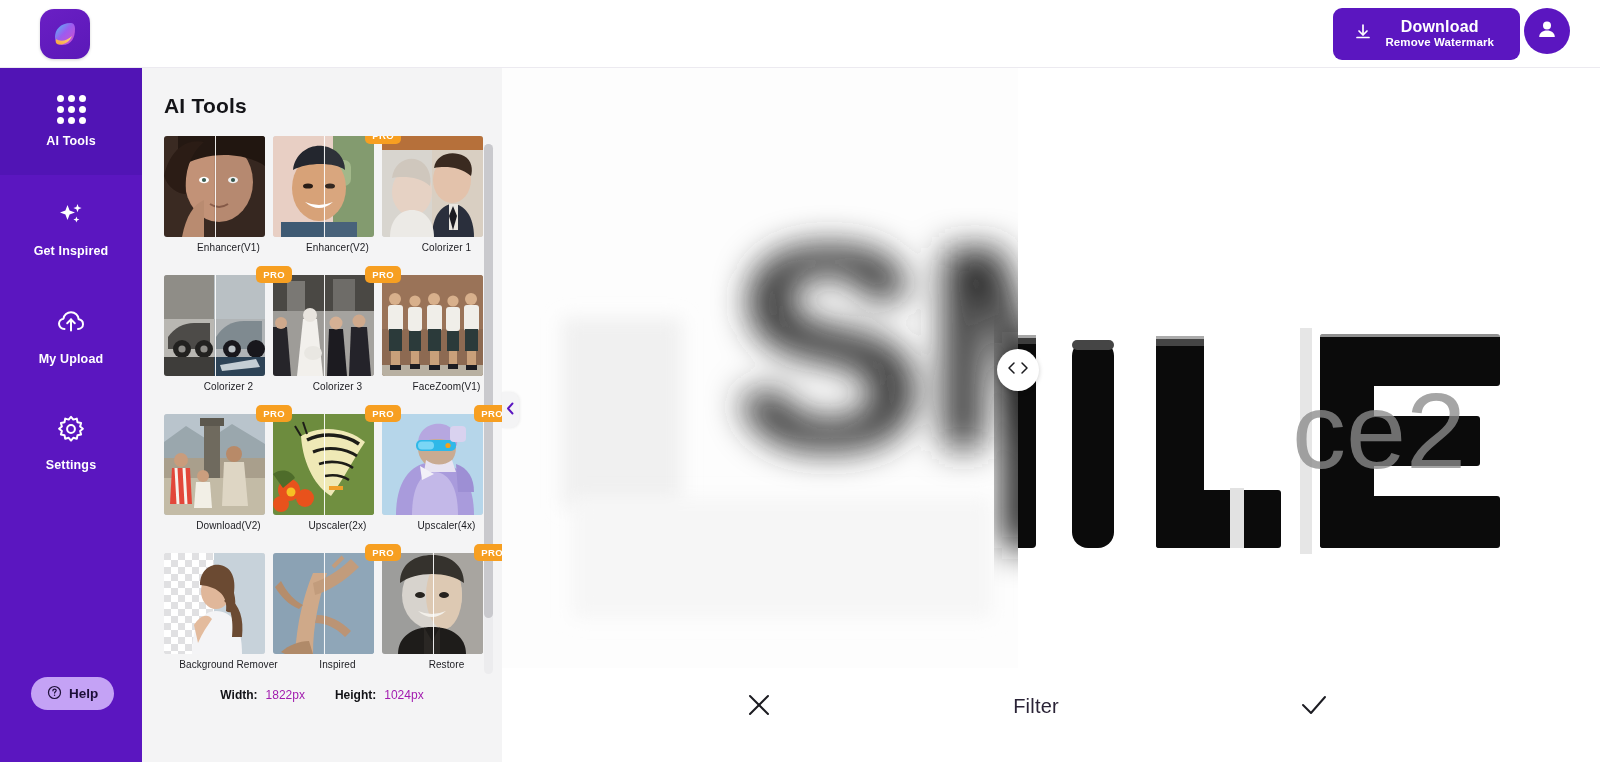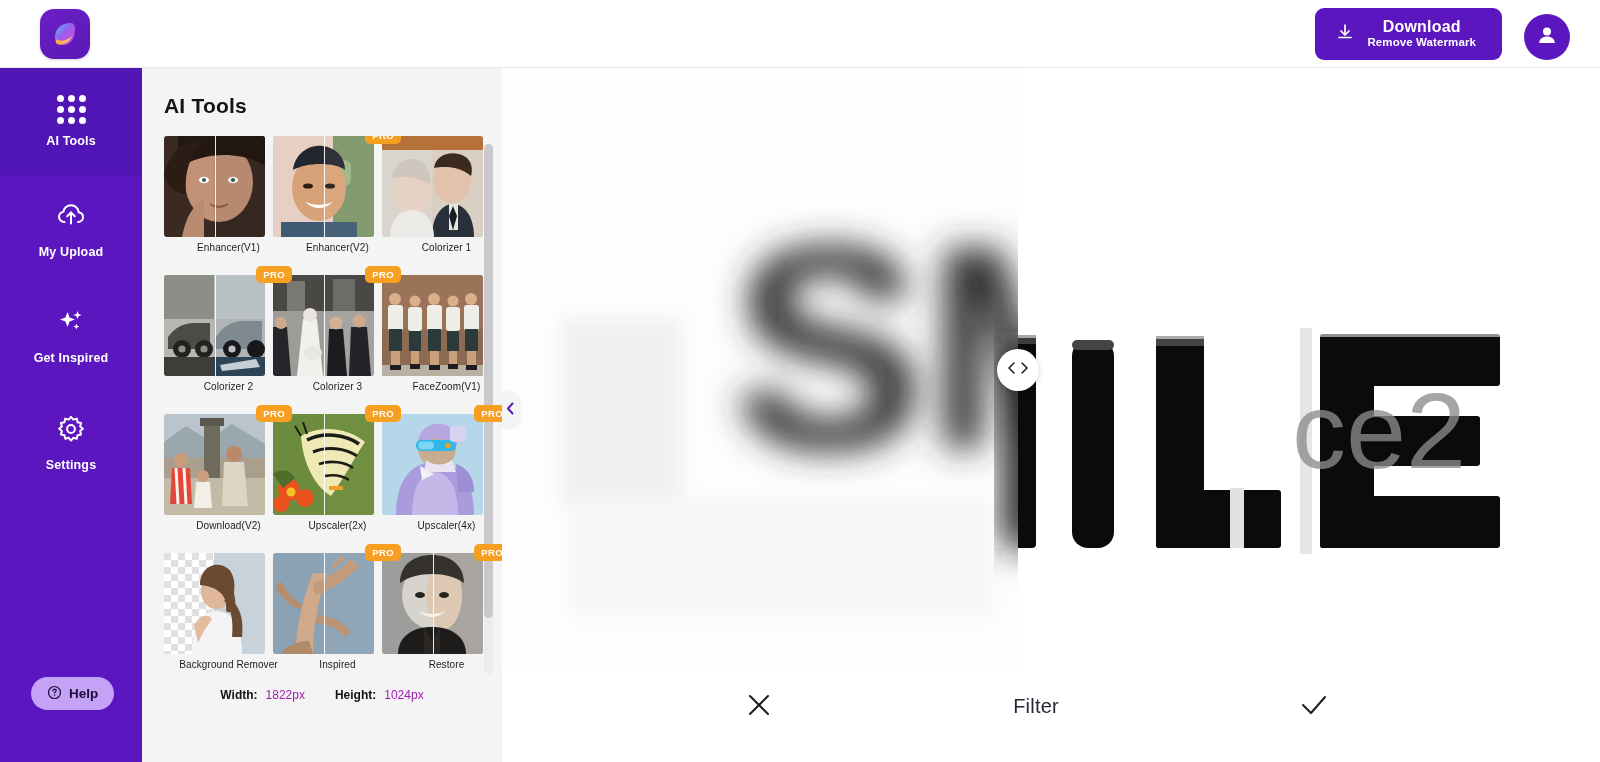--- a/index.html
+++ b/index.html
@@ -19,21 +19,21 @@
   }
   .logo-wrap { margin-left: 40px; }
   .logo {
     width: 50px; height: 50px; border-radius: 14px;
     background: linear-gradient(150deg, #6a1fc4 0%, #5b18b8 100%);
     display: flex; align-items: center; justify-content: center;
     box-shadow: 0 1px 3px rgba(0,0,0,.18);
   }
   .header-right {
     margin-left: auto; margin-right: 30px;
-    display: flex; align-items: flex-end; gap: 22px;
+    display: flex; align-items: flex-start; gap: 4px;
   }
   .dl-btn {
     display: flex; align-items: center; gap: 12px;
     background: #5b16c0; color: #fff; border: none;
     border-radius: 9px; height: 52px; padding: 0 26px 0 20px;
     cursor: pointer;
   }
   .dl-txt { display: flex; flex-direction: column; align-items: center; line-height: 1.15; }
   .dl-main { font-size: 16px; font-weight: 700; letter-spacing: .2px; }
   .dl-sub  { font-size: 11.5px; font-weight: 700; letter-spacing: .1px; }
@@ -223,39 +223,39 @@
           <i></i>
           <i></i>
           <i></i>
           <i></i>
       </span>
       <span class="rail-label">AI Tools</span>
     </div>
 
     <div class="rail-item">
       <span>
+        <svg width="30" height="30" viewBox="0 0 30 30" fill="#ffffff">
+          <path d="M11.5 5 L13.6 10.4 L19 12.5 L13.6 14.6 L11.5 20 L9.4 14.6 L4 12.5 L9.4 10.4 Z"></path>
+          <path d="M21.5 4 L22.6 7 L25.6 8.1 L22.6 9.2 L21.5 12.2 L20.4 9.2 L17.4 8.1 L20.4 7 Z"></path>
+          <path d="M20.4 16.6 L21.2 18.8 L23.4 19.6 L21.2 20.4 L20.4 22.6 L19.6 20.4 L17.4 19.6 L19.6 18.8 Z"></path>
+        </svg>
+      </span>
+      <span class="rail-label">Get Inspired</span>
+    </div>
+
+    <div class="rail-item">
+      <span>
         <svg width="32" height="32" viewBox="0 0 32 32" fill="none" stroke="#ffffff" stroke-width="2" stroke-linecap="round" stroke-linejoin="round">
           <path d="M9.5 23 C6.4 23 4 20.7 4 17.8 C4 15.2 5.9 13 8.5 12.7 C9 9 12.2 6.3 16 6.3
                    C20.1 6.3 23.4 9.4 23.7 13.3 C26.2 13.7 28 15.8 28 18.2 C28 20.9 25.8 23 23 23"></path>
           <path d="M16 24.6 V13.6"></path>
           <path d="M12.2 17.2 L16 13.4 L19.8 17.2"></path>
         </svg>
       </span>
       <span class="rail-label">My Upload</span>
-    </div>
-
-    <div class="rail-item">
-      <span>
-        <svg width="30" height="30" viewBox="0 0 30 30" fill="#ffffff">
-          <path d="M11.5 5 L13.6 10.4 L19 12.5 L13.6 14.6 L11.5 20 L9.4 14.6 L4 12.5 L9.4 10.4 Z"></path>
-          <path d="M21.5 4 L22.6 7 L25.6 8.1 L22.6 9.2 L21.5 12.2 L20.4 9.2 L17.4 8.1 L20.4 7 Z"></path>
-          <path d="M20.4 16.6 L21.2 18.8 L23.4 19.6 L21.2 20.4 L20.4 22.6 L19.6 20.4 L17.4 19.6 L19.6 18.8 Z"></path>
-        </svg>
-      </span>
-      <span class="rail-label">Get Inspired</span>
     </div>
 
     <div class="rail-item">
       <span>
         <svg width="30" height="30" viewBox="0 0 30 30" fill="none" stroke="#ffffff" stroke-width="2" stroke-linejoin="round">
           <circle cx="15" cy="15" r="3.9"></circle>
           <path d="M15 2.8 L17.3 5.6 L20.8 4.6 L21.5 8.2 L25.1 8.9 L24.1 12.4 L26.9 14.7
                    L24.1 17 L25.1 20.5 L21.5 21.2 L20.8 24.8 L17.3 23.8 L15 26.6 L12.7 23.8
                    L9.2 24.8 L8.5 21.2 L4.9 20.5 L5.9 17 L3.1 14.7 L5.9 12.4 L4.9 8.9
                    L8.5 8.2 L9.2 4.6 L12.7 5.6 Z"></path>

